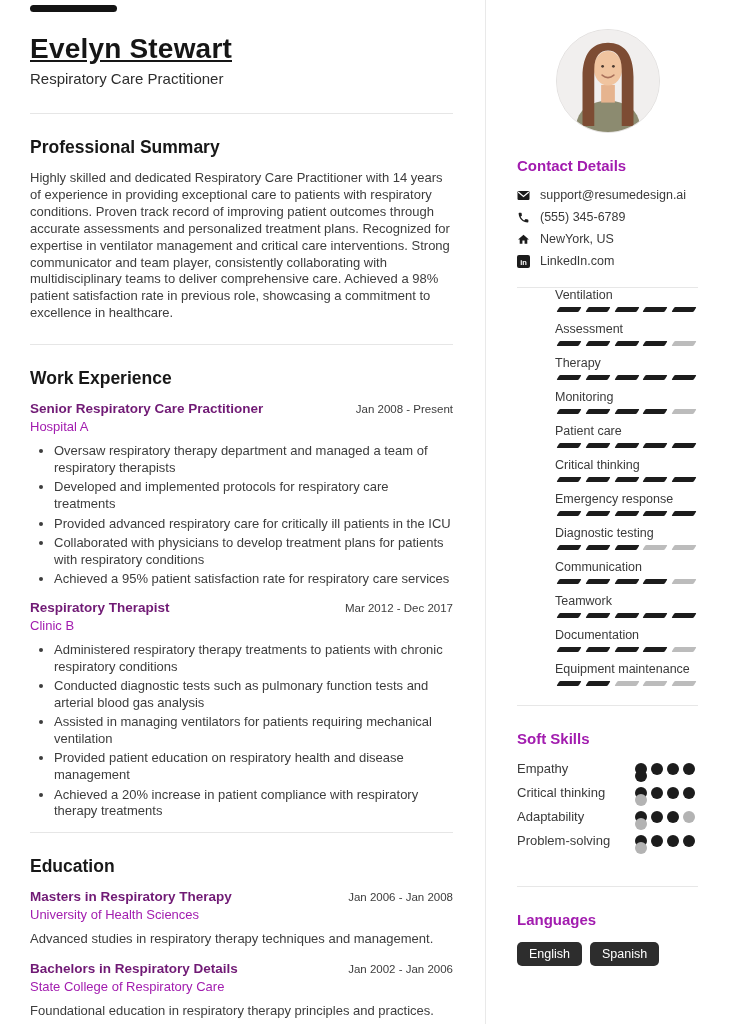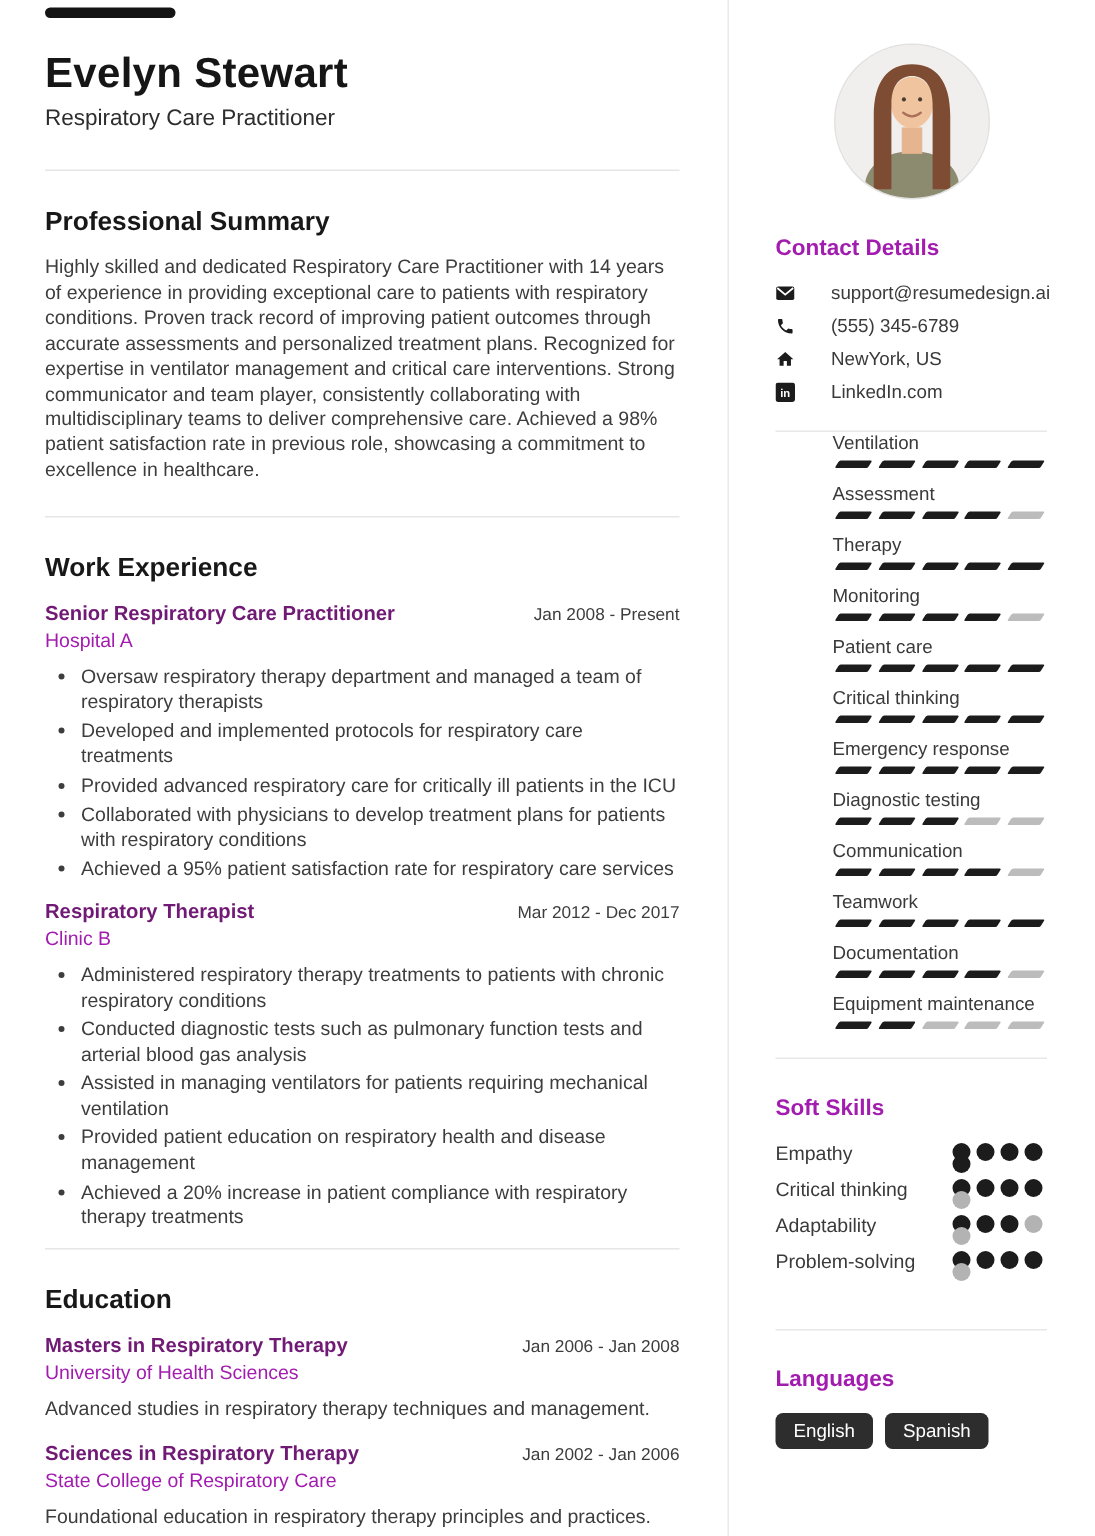--- a/index.html
+++ b/index.html
@@ -9,21 +9,21 @@
     font-family:"Liberation Sans","DejaVu Sans",sans-serif;
     color:#1f1f1f; position:relative; overflow:hidden;
   }
   .page { position:relative; width:730px; height:1024px; }
 
   .top-accent { position:absolute; left:30px; top:5px; width:87px; height:7px;
     background:#141414; border-radius:3.5px; }
 
   
   .main-col { position:absolute; left:30px; top:0; width:423px; }
-  h1.name { font-size:28px; font-weight:bold; color:#161616; margin:33px 0 5px; letter-spacing:.2px; }
+  h1.name { font-size:28px; font-weight:bold; color:#161616; margin:33px 0 5px; letter-spacing:.2px;text-decoration:underline; }
   .person-title { font-size:15px; color:#2d2d2d; margin-bottom:26px; }
   .main-div { border:none; border-top:1px solid #e6e6e6; margin:0; }
   h2.sec { font-size:17.5px; font-weight:bold; color:#181818; margin:23px 0 12px; }
   p.summary-text { font-size:13px; line-height:16.9px; color:#3d3d3d; margin:0 0 22px; }
 
   .job { margin-bottom:4px; }
   .entry-head { display:flex; justify-content:space-between; align-items:baseline; }
   .entry-title { font-weight:bold; font-size:13.5px; color:#701a75; }
   .entry-dates { font-size:11.5px; color:#3d3d3d; white-space:nowrap; }
   .entry-sub { font-size:13px; color:#a21caf; margin:3px 0 9px; }
@@ -33,21 +33,21 @@
 
   
   .v-divider { position:absolute; left:485px; top:0; width:1px; height:1024px; background:#e9e9e9; }
 
   
   .sidebar { position:absolute; left:517px; top:0; width:181px; }
   .avatar { width:104px; height:104px; border-radius:50%; margin:29px auto 0; overflow:hidden;
     border:1px solid #e3e1e0; background:#f1efee; }
   .avatar svg { display:block; width:100%; height:100%; }
   h2.side { font-size:15px; font-weight:bold; color:#a21caf; margin:24px 0 14px; }
-  .contact-item { display:flex; align-items:center; gap:24px; margin-bottom:8px;
+  .contact-item { display:flex; align-items:center; gap:10px; margin-bottom:8px;
     font-size:12.5px; color:#3a3a3a; }
   .cicon { width:13px; height:13px; flex:0 0 13px; }
   .side-div { border:none; border-top:1px solid #e7e7e7; margin:19px 0 0; }
 
   .skill { margin-bottom:10px;margin-left:38px; }
   .skill-name { display:block; font-size:12.5px; color:#3a3a3a; margin-bottom:5px; }
   .bar { display:flex; gap:7px; padding:0 3px; }
   .seg { flex:1; height:5px; background:#bcbcbc; transform:skewX(-32deg); border-radius:1px; }
   .seg.filled { background:#1c1c1c; }
 
@@ -122,21 +122,21 @@
         <div class="entry-head">
           <span class="entry-title">Masters in Respiratory Therapy</span>
           <span class="entry-dates">Jan 2006 - Jan 2008</span>
         </div>
         <div class="entry-sub">University of Health Sciences</div>
         <div class="edu-desc">Advanced studies in respiratory therapy techniques and management.</div>
       </div>
 
       <div>
         <div class="entry-head">
-          <span class="entry-title">Sciences in Respiratory Therapy</span>
+          <span class="entry-title">Bachelors in Respiratory Details</span>
           <span class="entry-dates">Jan 2002 - Jan 2006</span>
         </div>
         <div class="entry-sub">State College of Respiratory Care</div>
         <div class="edu-desc">Foundational education in respiratory therapy principles and practices.</div>
       </div>
     </section>
   </div>
 
   <div class="v-divider"></div>
 

